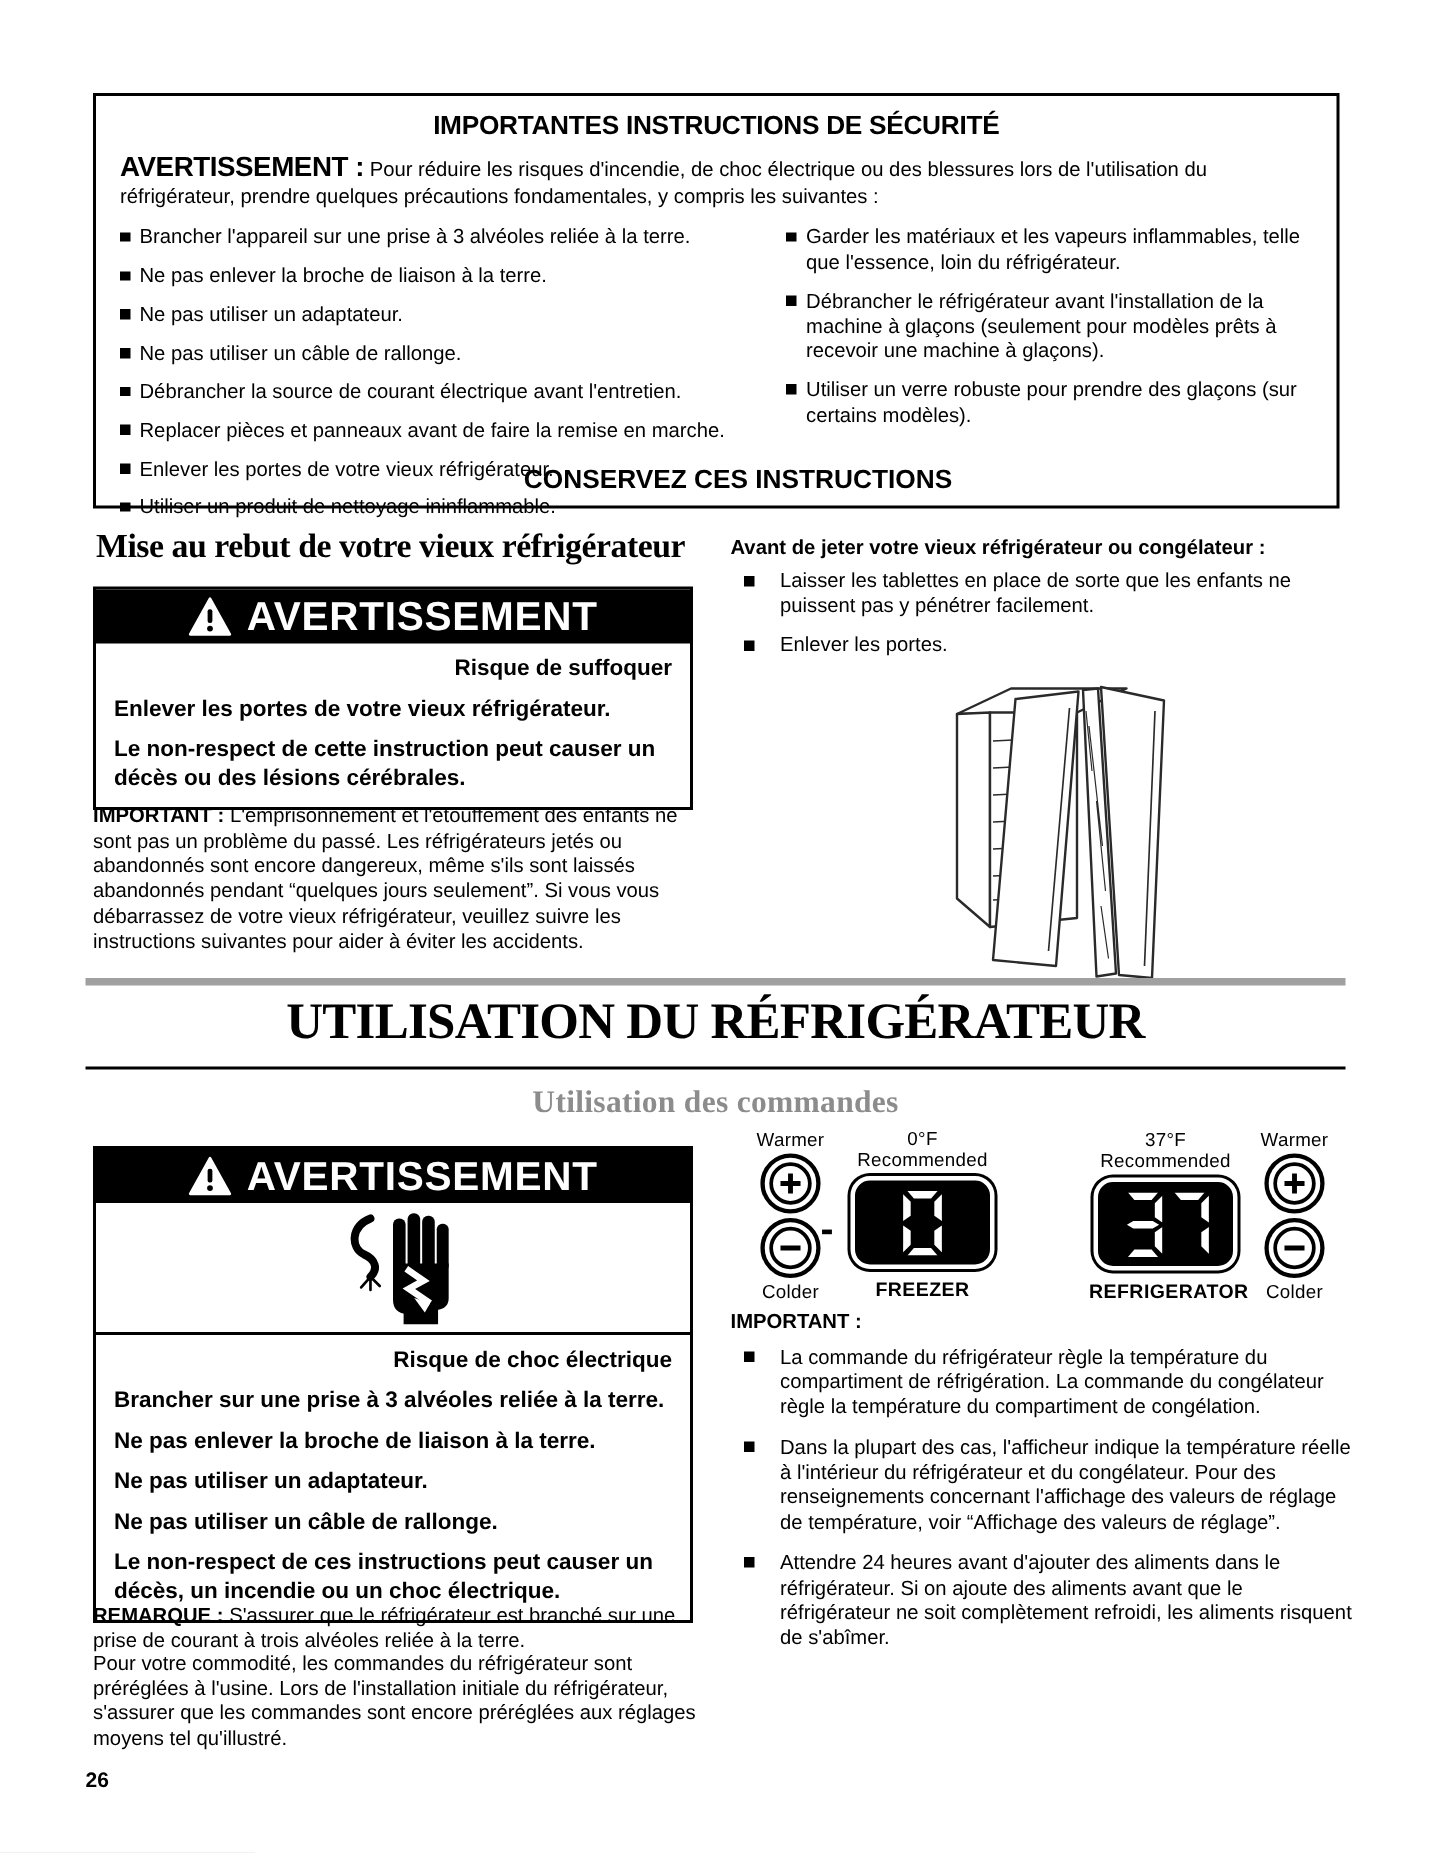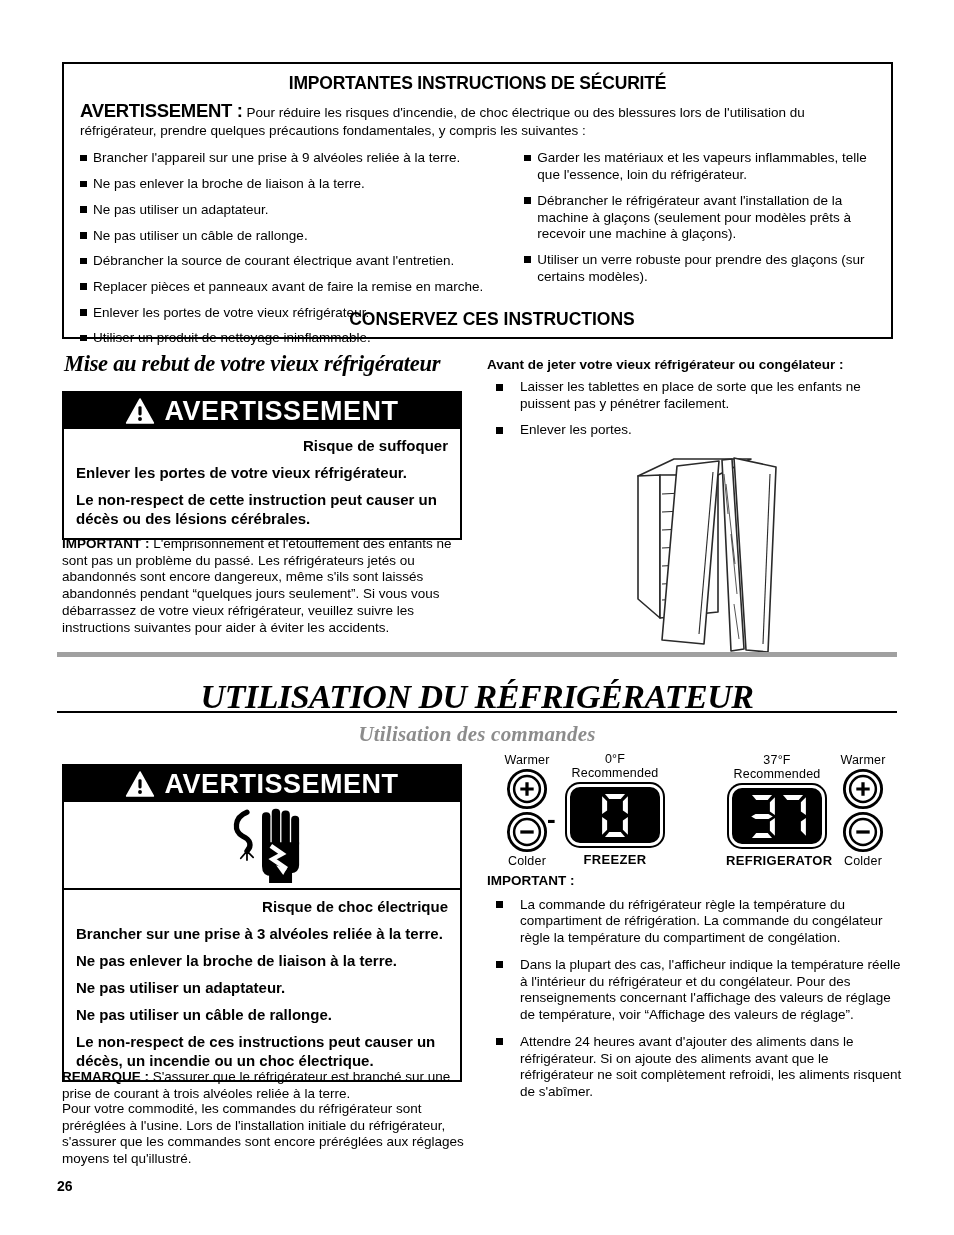--- a/index.html
+++ b/index.html
@@ -1,18 +1,18 @@
 <!DOCTYPE html>
 <html><head>
 <meta charset="utf-8">
 <style>
   html,body{margin:0;padding:0;background:#e8e8e8;}
   .page{position:relative;width:954px;height:1235px;background:#ffffff;margin:0 auto;
         font-family:"Liberation Sans","DejaVu Sans",sans-serif;color:#000;overflow:hidden;}
-  .serif{font-family:"Liberation Serif","DejaVu Serif",serif;font-style:italic;}
+  .serif{font-family:"Liberation Serif","DejaVu Serif",serif;}
 
   
   .safety{position:absolute;left:62px;top:62px;width:831px;height:277px;border:2px solid #000;
           box-sizing:border-box;padding:9px 16px 6px;}
   .safety-title{text-align:center;font-weight:bold;font-size:17.5px;letter-spacing:-0.2px;}
   .safety-intro{margin-top:5px;font-size:13.5px;line-height:1.26;}
   .warn-inline{font-weight:bold;font-size:18.5px;letter-spacing:-0.3px;}
   .cols{display:flex;gap:22px;margin-top:11px;}
   .col-l{width:424px;}
   .col-r{width:352px;}
@@ -43,21 +43,21 @@
   #before-list{position:absolute;left:487px;top:379px;width:412px;}
   ul.bl2{list-style:none;margin:0;padding:0;font-size:13.5px;line-height:1.24;}
   ul.bl2 li{position:relative;padding-left:33px;margin-bottom:10px;}
   ul.bl2 .sq{position:absolute;left:9px;top:4.5px;width:7px;height:7px;background:#000;}
 
   #fridge{position:absolute;left:598px;top:444px;}
 
   
   .graybar{position:absolute;left:57px;top:652px;width:840px;height:5px;background:#a0a0a0;}
   .use-title{position:absolute;left:0;top:663px;width:954px;text-align:center;
-             font-weight:bold;font-size:34px;letter-spacing:-0.5px;margin-top:15px;}
+             font-weight:bold;font-size:34px;letter-spacing:-0.5px;}
   .blackline{position:absolute;left:57px;top:711px;width:840px;height:2px;background:#000;}
   .use-sub{position:absolute;left:0;top:722px;width:954px;text-align:center;
            font-weight:bold;font-size:21px;color:#8c8c8c;letter-spacing:0.2px;}
 
   #rem1{left:62px;top:1069px;width:408px;}
   #conv{left:62px;top:1101px;width:408px;}
 
   
   #controls{position:absolute;left:492px;top:752px;width:404px;height:122px;}
   .btncol{position:absolute;width:58px;text-align:center;}
@@ -81,21 +81,21 @@
 <div class="page">
 
   <div class="safety">
     <div class="safety-title">IMPORTANTES INSTRUCTIONS DE SÉCURITÉ</div>
     <div class="safety-intro">
       <span class="warn-inline">AVERTISSEMENT :</span>
       <span>Pour réduire les risques d'incendie, de choc électrique ou des blessures lors de l'utilisation du réfrigérateur, prendre quelques précautions fondamentales, y compris les suivantes :</span>
     </div>
     <div class="cols">
       <ul class="bl col-l">
-        <li><span class="sq"></span><span>Brancher l'appareil sur une prise à 9 alvéoles reliée à la terre.</span></li>
+        <li><span class="sq"></span><span>Brancher l'appareil sur une prise à 3 alvéoles reliée à la terre.</span></li>
         <li><span class="sq"></span><span>Ne pas enlever la broche de liaison à la terre.</span></li>
         <li><span class="sq"></span><span>Ne pas utiliser un adaptateur.</span></li>
         <li><span class="sq"></span><span>Ne pas utiliser un câble de rallonge.</span></li>
         <li><span class="sq"></span><span>Débrancher la source de courant électrique avant l'entretien.</span></li>
         <li><span class="sq"></span><span>Replacer pièces et panneaux avant de faire la remise en marche.</span></li>
         <li><span class="sq"></span><span>Enlever les portes de votre vieux réfrigérateur.</span></li>
         <li><span class="sq"></span><span>Utiliser un produit de nettoyage ininflammable.</span></li>
       </ul>
       <ul class="bl col-r">
         <li><span class="sq"></span><span>Garder les matériaux et les vapeurs inflammables, telle que l'essence, loin du réfrigérateur.</span></li>

